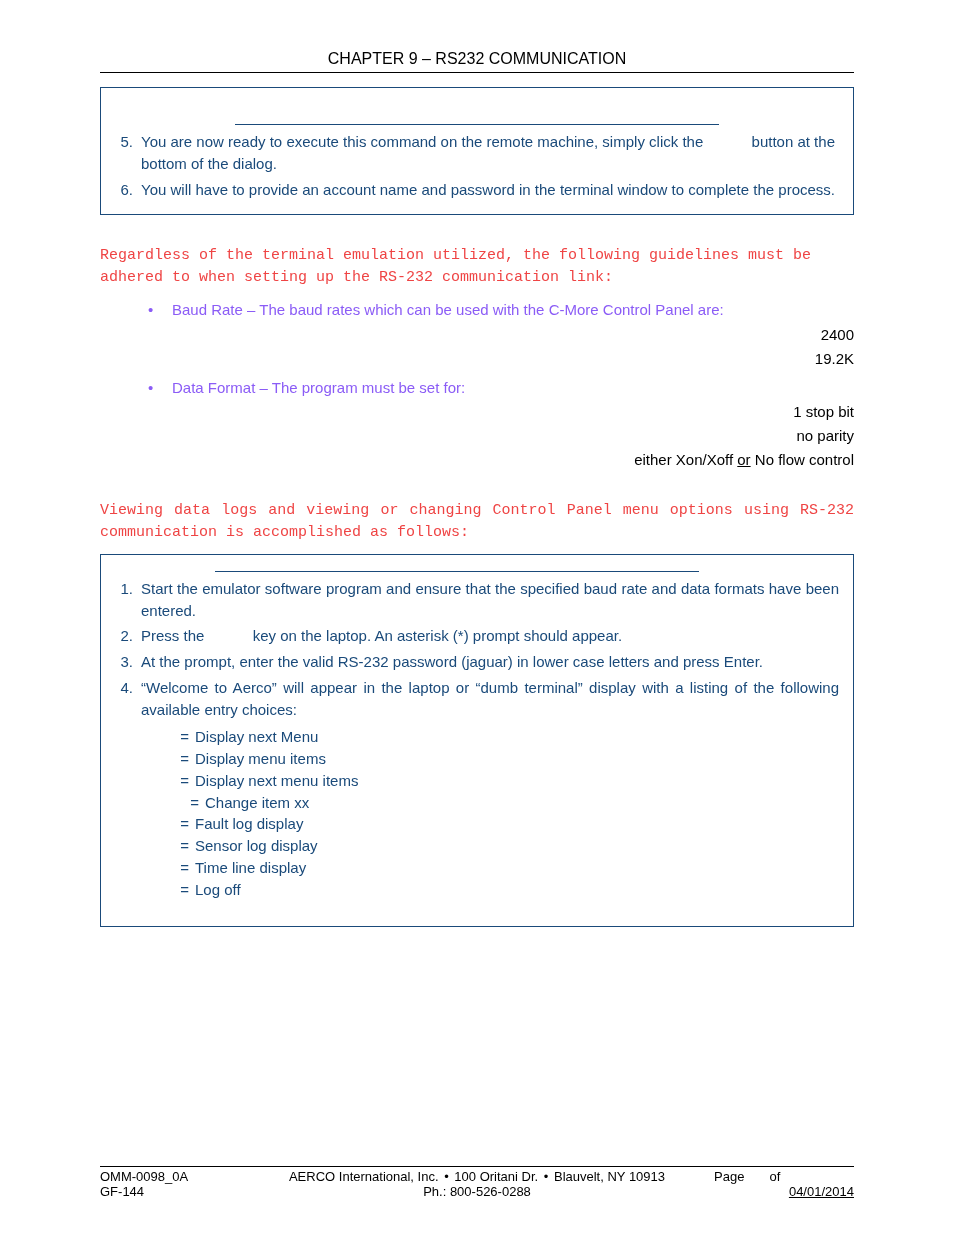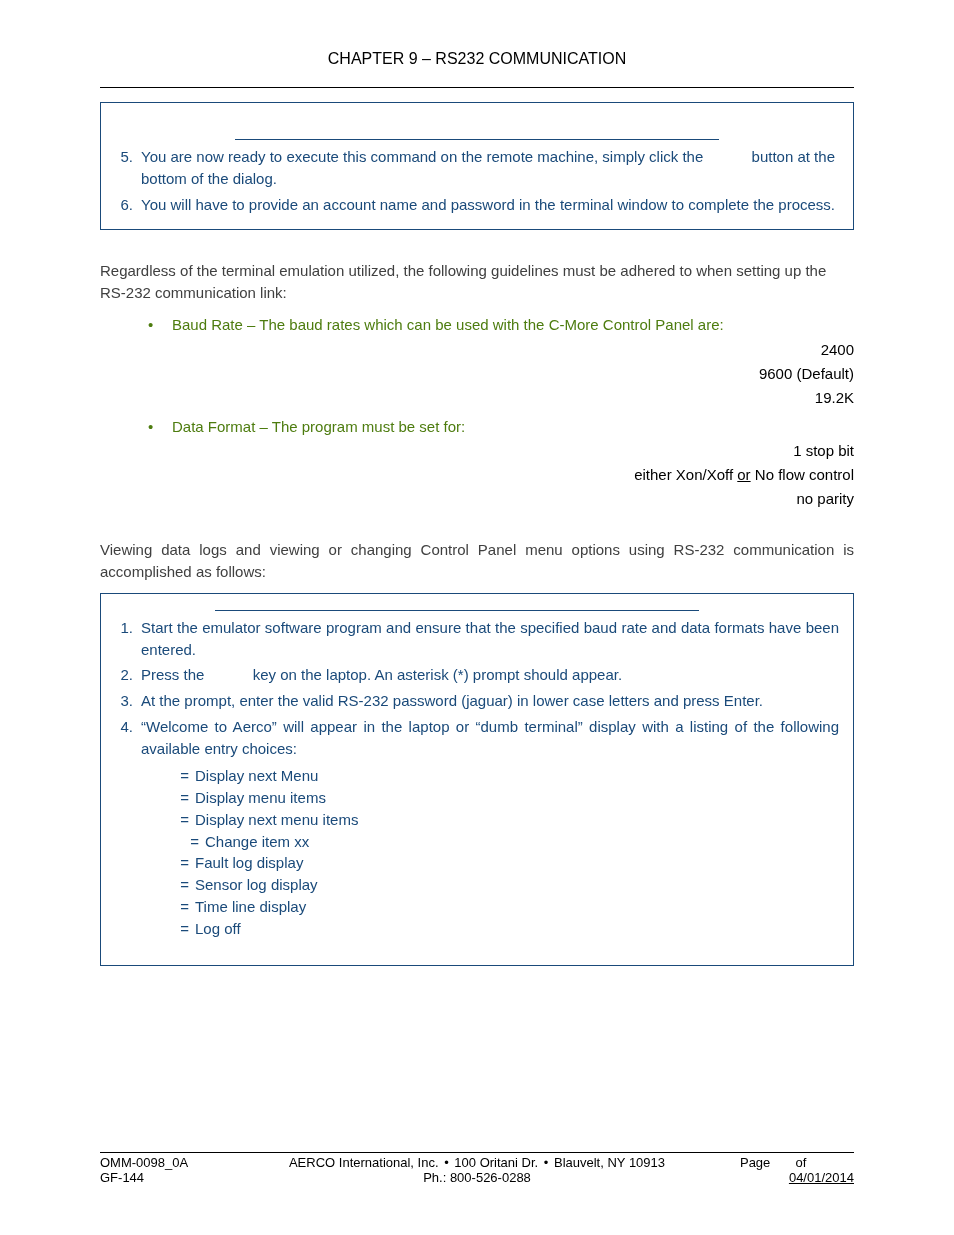--- a/index.html
+++ b/index.html
@@ -9,21 +9,21 @@
     color: #000;
     background: #fff;
     width: 954px;
     height: 1235px;
     position: relative;
     padding: 50px 100px 0 100px;
   }
   .chapter-title {
     text-align: center;
     font-size: 16px;
-    padding-bottom: 19px;
+    padding-bottom: 4px;
     border-bottom: 1.5px solid #000;
     margin-bottom: 14px;
   }
   .box {
     border: 1.5px solid #1a4a7a;
     padding: 6px 14px 10px 14px;
     margin-bottom: 30px;
     color: #1a4a7a;
   }
   .box-inner-rule {
@@ -48,28 +48,29 @@
     width: 26px;
     flex: 0 0 26px;
     text-align: right;
     padding-right: 8px;
   }
   ol.steps li .txt {
     flex: 1;
   }
   .just { text-align: justify; }
   .body-text {
-    color: #404040;
+    color: #ef4444;
     line-height: 1.45;
     margin: 28px 0 10px 0;
+    font-family: Liberation Mono, monospace;
   }
   ul.bullets {
     list-style: none;
     margin: 6px 0 0 48px;
-    color: #4d7c0f;
+    color: #8b5cf6;
   }
   ul.bullets > li::before {
     content: "•";
     display: inline-block;
     width: 24px;
   }
   ul.bullets > li {
     margin: 2px 0;
     line-height: 1.45;
   }
@@ -87,21 +88,21 @@
     display: flex;
   }
   .entry-list .eq {
     width: 20px;
     text-align: right;
     padding-right: 6px;
   }
   .footer {
     position: absolute;
     left: 100px; right: 100px;
-    bottom: 50px;
+    bottom: 36px;
     border-top: 1.5px solid #000;
     padding-top: 2px;
     font-size: 13px;
   }
   .footer-row {
     display: flex;
     justify-content: space-between;
   }
   .fdot { display:inline-block; padding:0 2px; }
   .underline { text-decoration: underline; }
@@ -127,33 +128,32 @@
   </ol>
 </div>
 
 <div class="body-text">Regardless of the terminal emulation utilized, the following guidelines must be adhered to when setting up the RS-232 communication link:</div>
 
 <ul class="bullets">
   <li><span>Baud Rate – The baud rates which can be used with the C-More Control Panel are:</span></li>
 </ul>
 <div class="sublist">
   <div>2400</div>
-  <div>9600 (Default)</div>
   <div>19.2K</div>
 </div>
 
 <ul class="bullets">
   <li><span>Data Format – The program must be set for:</span></li>
 </ul>
 <div class="sublist">
   <div>1 stop bit</div>
+  <div>no parity</div>
   <div>
     <span>either Xon/Xoff </span><span class="underline">or</span><span> No flow control</span>
   </div>
-  <div>no parity</div>
 </div>
 
 <div class="body-text just">Viewing data logs and viewing or changing Control Panel menu options using RS-232 communication is accomplished as follows:</div>
 
 <div class="box" style="padding-bottom:26px;">
   <div class="box-inner-rule2"></div>
   <ol class="steps">
     <li>
       <span class="num">1.</span>
       <span class="txt just">Start the emulator software program and ensure that the specified baud rate and data formats have been entered.</span>
@@ -212,21 +212,21 @@
 <div class="footer">
   <div class="footer-row">
     <div style="width:140px;">OMM-0098_0A</div>
     <div>
       <span>AERCO International, Inc.</span>
       <span class="fdot">•</span>
       <span>100 Oritani Dr.</span>
       <span class="fdot">•</span>
       <span>Blauvelt, NY 10913</span>
     </div>
-    <div style="width:140px;text-align:center;">
+    <div style="width:140px;text-align:left;">
       <span>Page </span><span style="display:inline-block;width:18px;"></span><span> of </span><span style="display:inline-block;width:18px;"></span>
     </div>
   </div>
   <div class="footer-row">
     <div style="width:140px;">GF-144</div>
     <div>Ph.: 800-526-0288</div>
     <div style="width:140px;text-align:right;text-decoration:underline;">04/01/2014</div>
   </div>
 </div>
 

